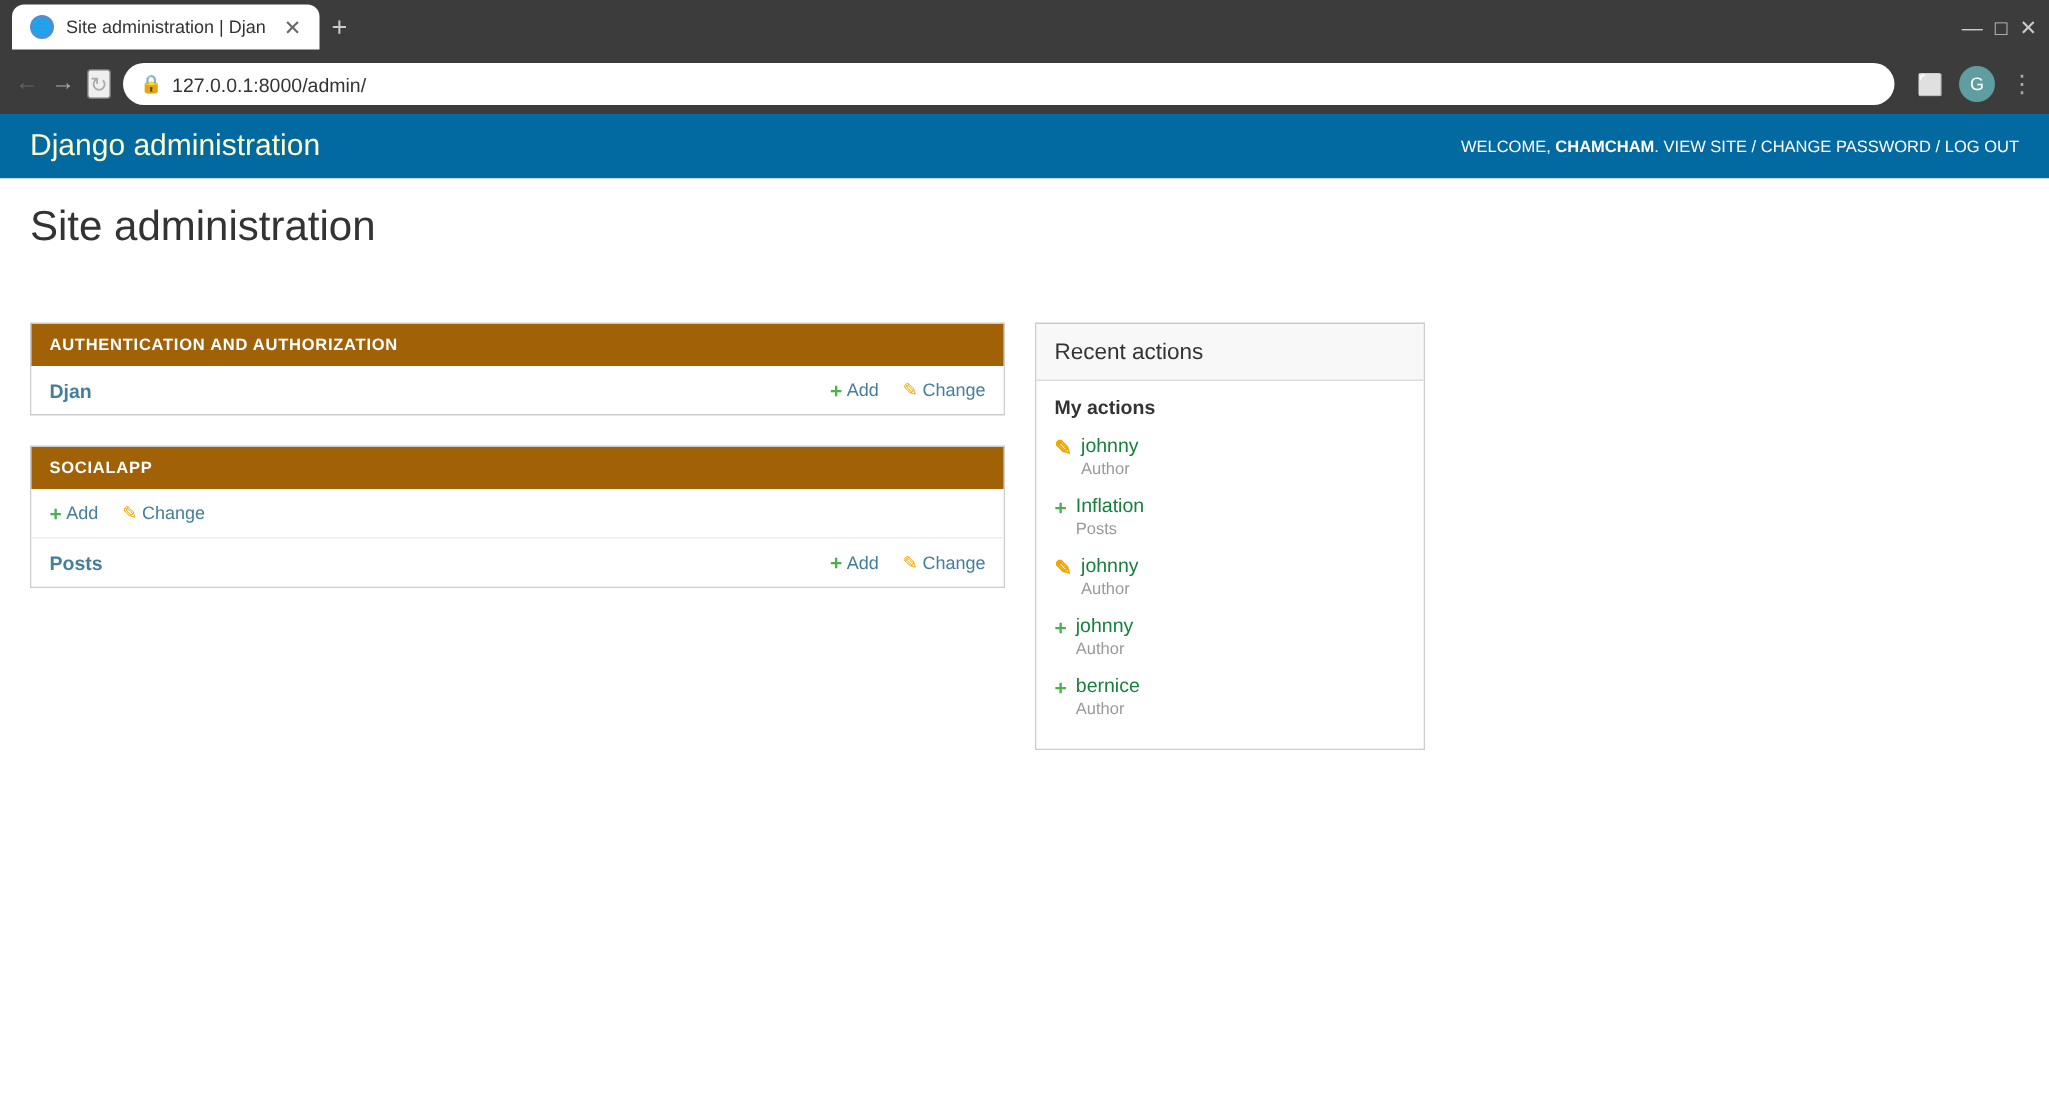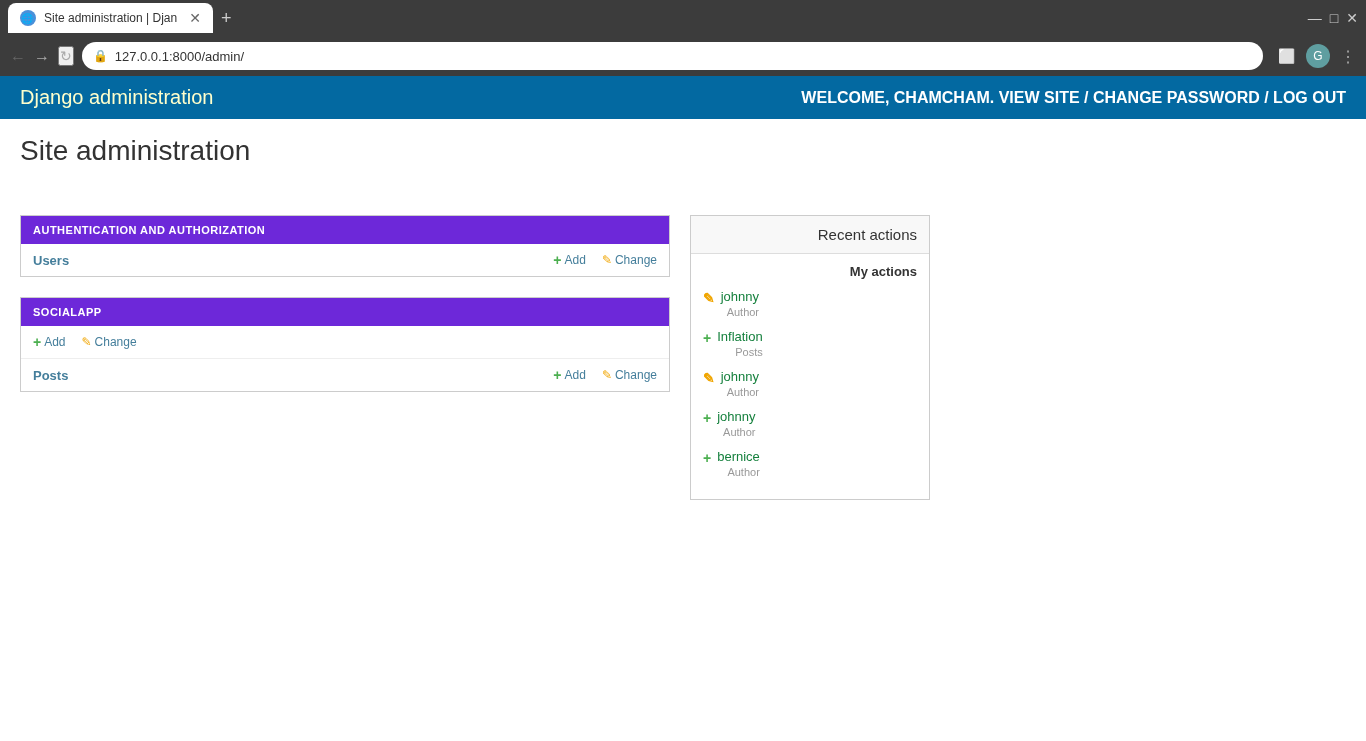--- a/index.html
+++ b/index.html
@@ -79,22 +79,21 @@
       align-items: center;
       justify-content: space-between;
     }
     .django-title {
       color: #ffc;
       font-size: 20px;
       font-weight: normal;
     }
     .django-user-info {
       color: #fff;
-      font-size: 16px;
-      font-weight: bold;
+      font-size: 11px;
     }
     .django-user-info a {
       color: #fff;
       text-decoration: none;
     }
     .django-user-info strong { color: #fff; }
 
     
     .main-content {
       padding: 20px 20px;
@@ -114,21 +113,21 @@
       flex: 1;
       max-width: 650px;
     }
 
     
     .app-section {
       margin-bottom: 20px;
       border: 1px solid #ccc;
     }
     .app-section-header {
-      background: #6d28d9;
+      background: #a16207;
       color: #fff;
       padding: 8px 12px;
       font-size: 11px;
       font-weight: bold;
       letter-spacing: 0.5px;
     }
     .app-section-body {
       background: #fff;
     }
     .model-row {
@@ -156,23 +155,22 @@
       font-size: 12px;
       display: flex;
       align-items: center;
       gap: 3px;
     }
     .action-link .plus { color: #4caf50; font-weight: bold; font-size: 14px; }
     .action-link .pencil { color: #f0a500; font-size: 12px; }
 
     
     .right-panel {
-      width: 240px;
+      width: 260px;
       flex-shrink: 0;
-      text-align: right;
     }
     .recent-actions-box {
       border: 1px solid #ccc;
       background: #f8f8f8;
     }
     .recent-actions-title {
       background: #f8f8f8;
       padding: 10px 12px;
       font-size: 15px;
       font-weight: normal;
@@ -279,21 +277,21 @@
   </div>
 
   <div class="main-content">
 
     <div class="left-panel">
 
       <div class="app-section">
         <div class="app-section-header">AUTHENTICATION AND AUTHORIZATION</div>
         <div class="app-section-body">
           <div class="model-row">
-            <a href="#" class="model-name">Users</a>
+            <a href="#" class="model-name">Djan</a>
             <div class="model-actions">
               <a href="#" class="action-link">
                 <span class="plus">+</span>
                 <span>Add</span>
               </a>
               <a href="#" class="action-link">
                 <span class="pencil">✎</span>
                 <span>Change</span>
               </a>
             </div>

